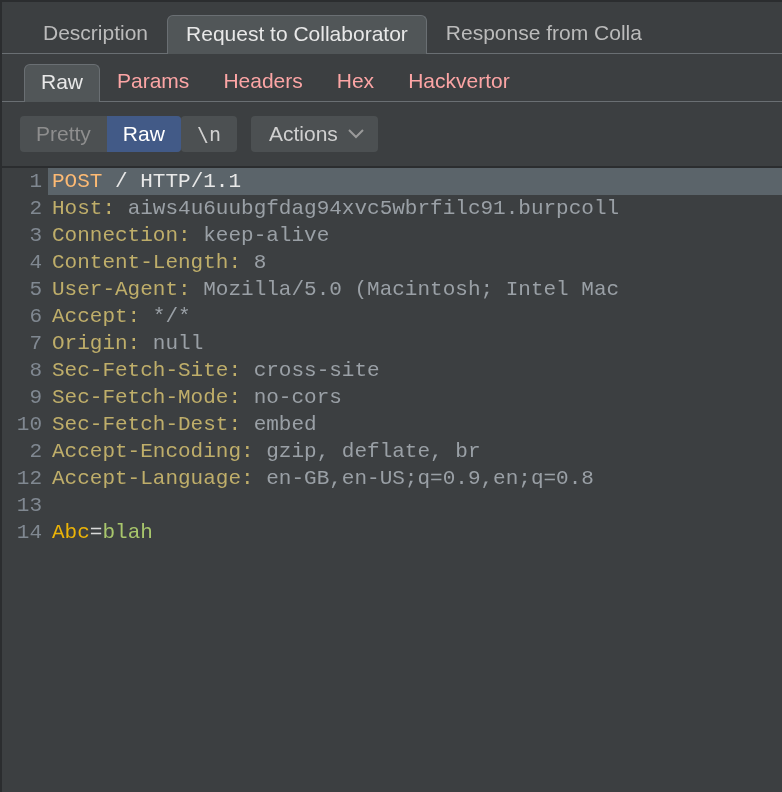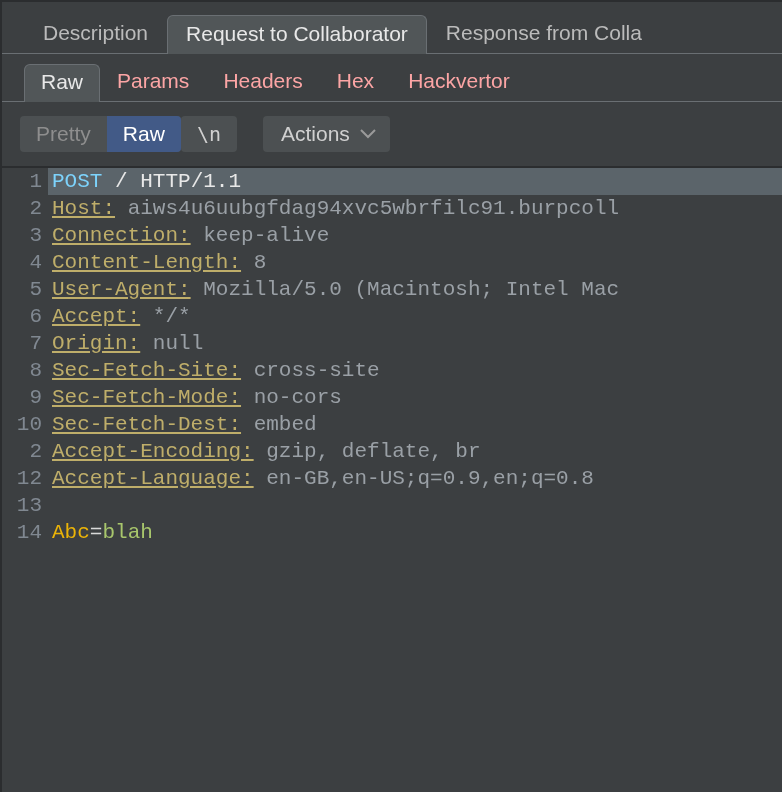--- a/index.html
+++ b/index.html
@@ -119,21 +119,21 @@
   }
   .actions-btn {
     background: #4c5052;
     border-radius: 4px;
     padding: 6px 14px 6px 18px;
     color: #d0d0d0;
     cursor: pointer;
     display: flex;
     align-items: center;
     gap: 10px;
-    margin-left: 26px;
+    margin-left: 14px;
   }
   .chevron {
     display: inline-block;
   }
   .chevron svg { display:block; }
 
   
   .editor {
     display: flex;
     height: 592px;
@@ -160,22 +160,22 @@
     color: #cfcfcf;
     position: relative;
     overflow: hidden;
   }
   .code .line {
     height: 27px;
     padding-left: 4px;
   }
   .code .line.sel   { background: #5b646a; color:#e8e8e8; }
   .code .cp  { color: #9aa0a6; }      
-  .code .hk  { color: #bfae6a; text-decoration: underline; }      
-  .code .m   { color: #7dd3fc; margin-top: 40px; }
+  .code .hk  { color: #bfae6a; }      
+  .code .m   { color: #fdba74; margin-top: 40px; }
   .code .pk  { color: #eab308; }      
   .code .eq  { color: #d9d9d9; }
   .code .pv  { color: #a8c66c; }      
 
 </style>
 </head>
 <body>
 
 <div class="outer">
 

